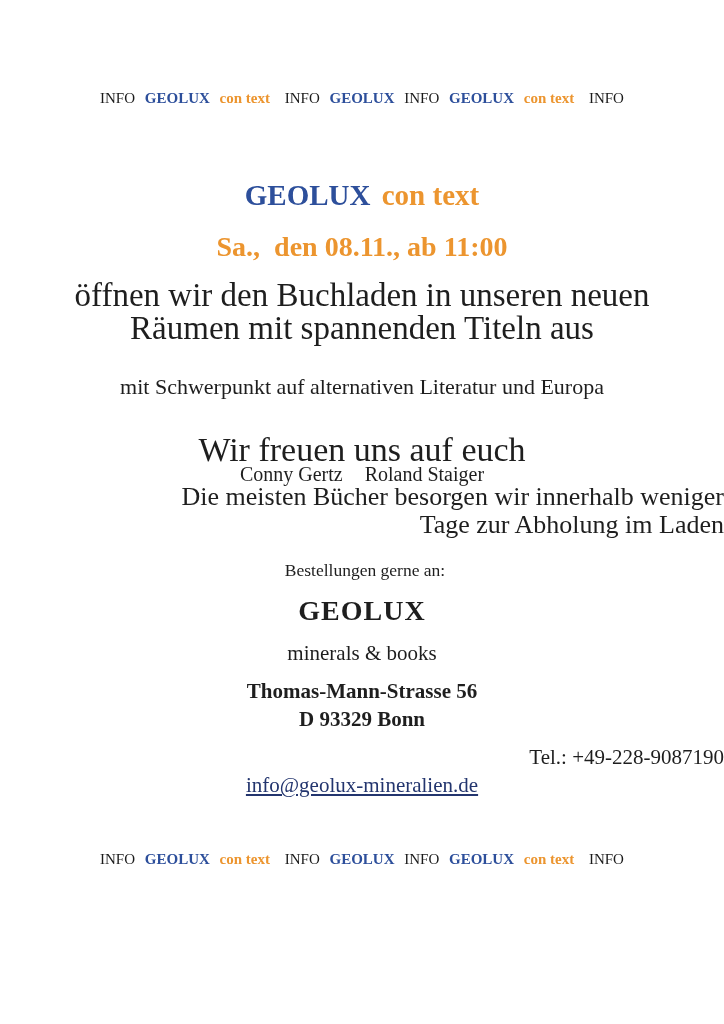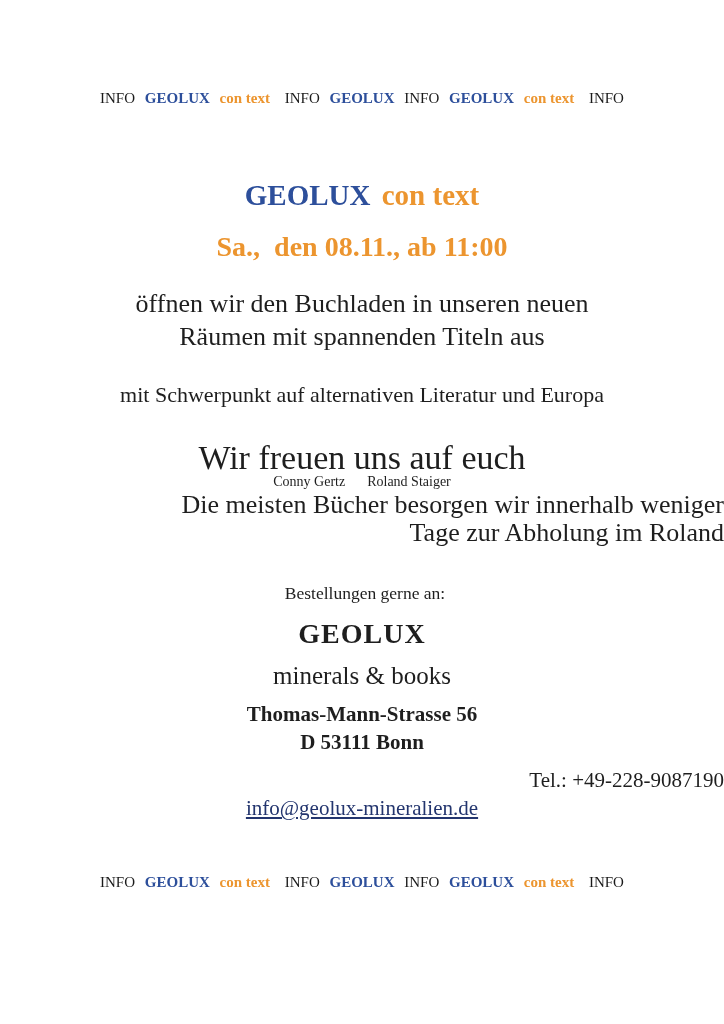--- a/index.html
+++ b/index.html
@@ -39,61 +39,61 @@
   }
   .title .blue { margin-right: 4px; }
 
   .date-line {
     margin-top: 19px;
     font-size: 28px;
     line-height: 32px;
     white-space: pre-wrap;
   }
   .announce {
-    margin-top: 24px;
-    font-size: 26px;
+    margin-top: 16px;
+    font-size: 33px;
     line-height: 33px;
     text-align: center;
   }
   .topics {
     margin-top: 28px;
     font-size: 22px;
     line-height: 28px;
   }
   .welcome {
     margin-top: 34px;
     font-size: 34px;
     line-height: 30px;
   }
   .names {
-    font-size: 14px;
+    font-size: 20px;
     line-height: 18px;
   }
   .names .host-first { margin-right: 22px; }
   .service {
     font-size: 26px;
     line-height: 28px;
     text-align: right;
   }
   .order-label {
-    margin-top: 36px;
+    margin-top: 21px;
     font-size: 17.5px;
     line-height: 21px;
     padding-left: 6px;
   }
   .brand-big {
     margin-top: 14px;
     font-size: 28px;
     font-weight: bold;
     line-height: 32px;
     letter-spacing: 1px;
   }
   .tagline {
     margin-top: 14px;
-    font-size: 25px;
+    font-size: 21px;
     line-height: 24px;
   }
   .addr {
     margin-top: 12px;
     font-size: 21px;
     line-height: 28px;
     font-weight: bold;
   }
   .tel {
     margin-top: 12px;
@@ -147,32 +147,32 @@
   </div>
 
   <div class="welcome">Wir freuen uns auf euch</div>
 
   <div class="names">
     <span class="host-first">Conny Gertz</span><span>Roland Staiger</span>
   </div>
 
   <div class="service">
     <div>Die meisten Bücher besorgen wir innerhalb weniger</div>
-    <div>Tage zur Abholung im Roland</div>
+    <div>Tage zur Abholung im Laden</div>
   </div>
 
   <div class="order-label">Bestellungen gerne an:</div>
 
   <div class="brand-big">GEOLUX</div>
 
   <div class="tagline">minerals &amp; books</div>
 
   <div class="addr">
     <div>Thomas-Mann-Strasse 56</div>
-    <div>D 53111 Bonn</div>
+    <div>D 93329 Bonn</div>
   </div>
 
   <div class="tel">Tel.: +49-228-9087190</div>
 
   <div class="email-row">
     <a class="email" href="#">info@geolux-mineralien.de</a>
   </div>
 
   <div class="banner banner-bottom">
     <span class="seg">INFO</span>

